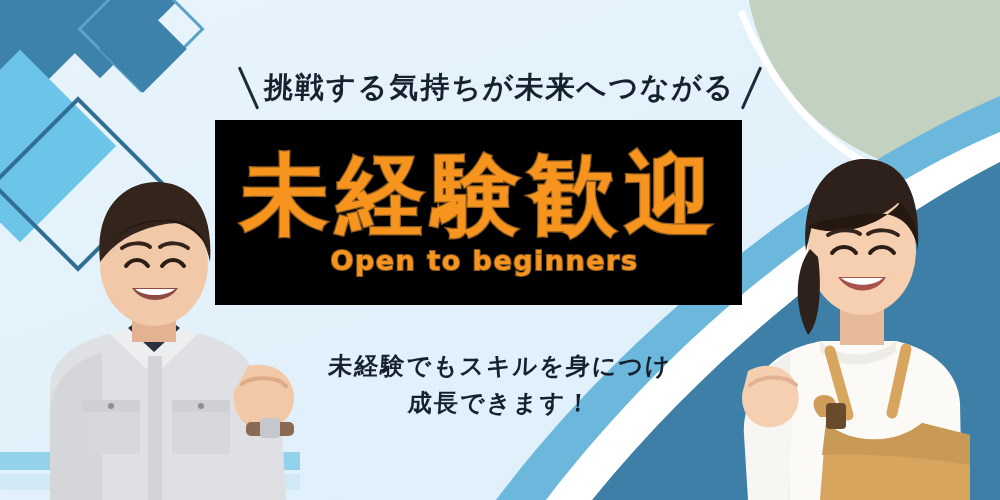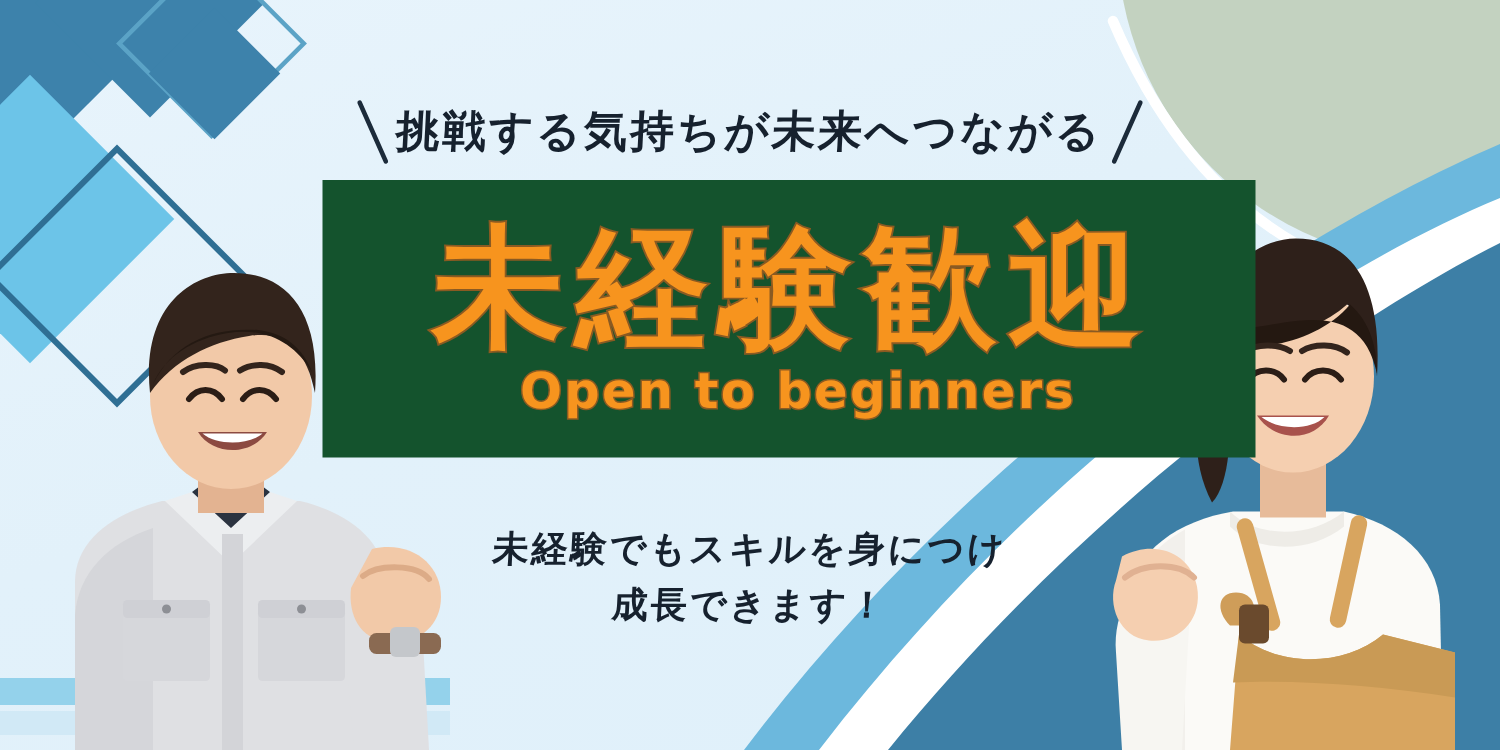--- a/index.html
+++ b/index.html
@@ -95,23 +95,23 @@
     color: #16212e;
     white-space: nowrap;
     transform: skewX(-3deg);
   }
 
   
   .headline-panel {
     position: absolute;
     left: 215px;
     top: 120px;
-    width: 622px;
+    width: 527px;
     height: 185px;
-    background: #14532d;
+    background: #000000;
     z-index: 5;
     display: flex;
     flex-direction: column;
     align-items: center;
     justify-content: center;
   }
 
   .headline-jp {
     font-family: "DejaVu Sans", "Liberation Sans", sans-serif;
     font-size: 88px;
@@ -120,21 +120,21 @@
     letter-spacing: 8px;
     color: #F7941E;
     -webkit-text-stroke: 2.5px #8a5a22;
     paint-order: stroke fill;
     white-space: nowrap;
     margin: 0 0 2px 4px;
   }
 
   .headline-en {
     font-family: "DejaVu Sans", "Liberation Sans", sans-serif;
-    font-size: 33px;
+    font-size: 27px;
     font-weight: 700;
     line-height: 1;
     letter-spacing: 1.5px;
     color: #F7941E;
     -webkit-text-stroke: 2px #8a5a22;
     paint-order: stroke fill;
     white-space: nowrap;
     margin: 6px 0 0 12px;
   }
 

